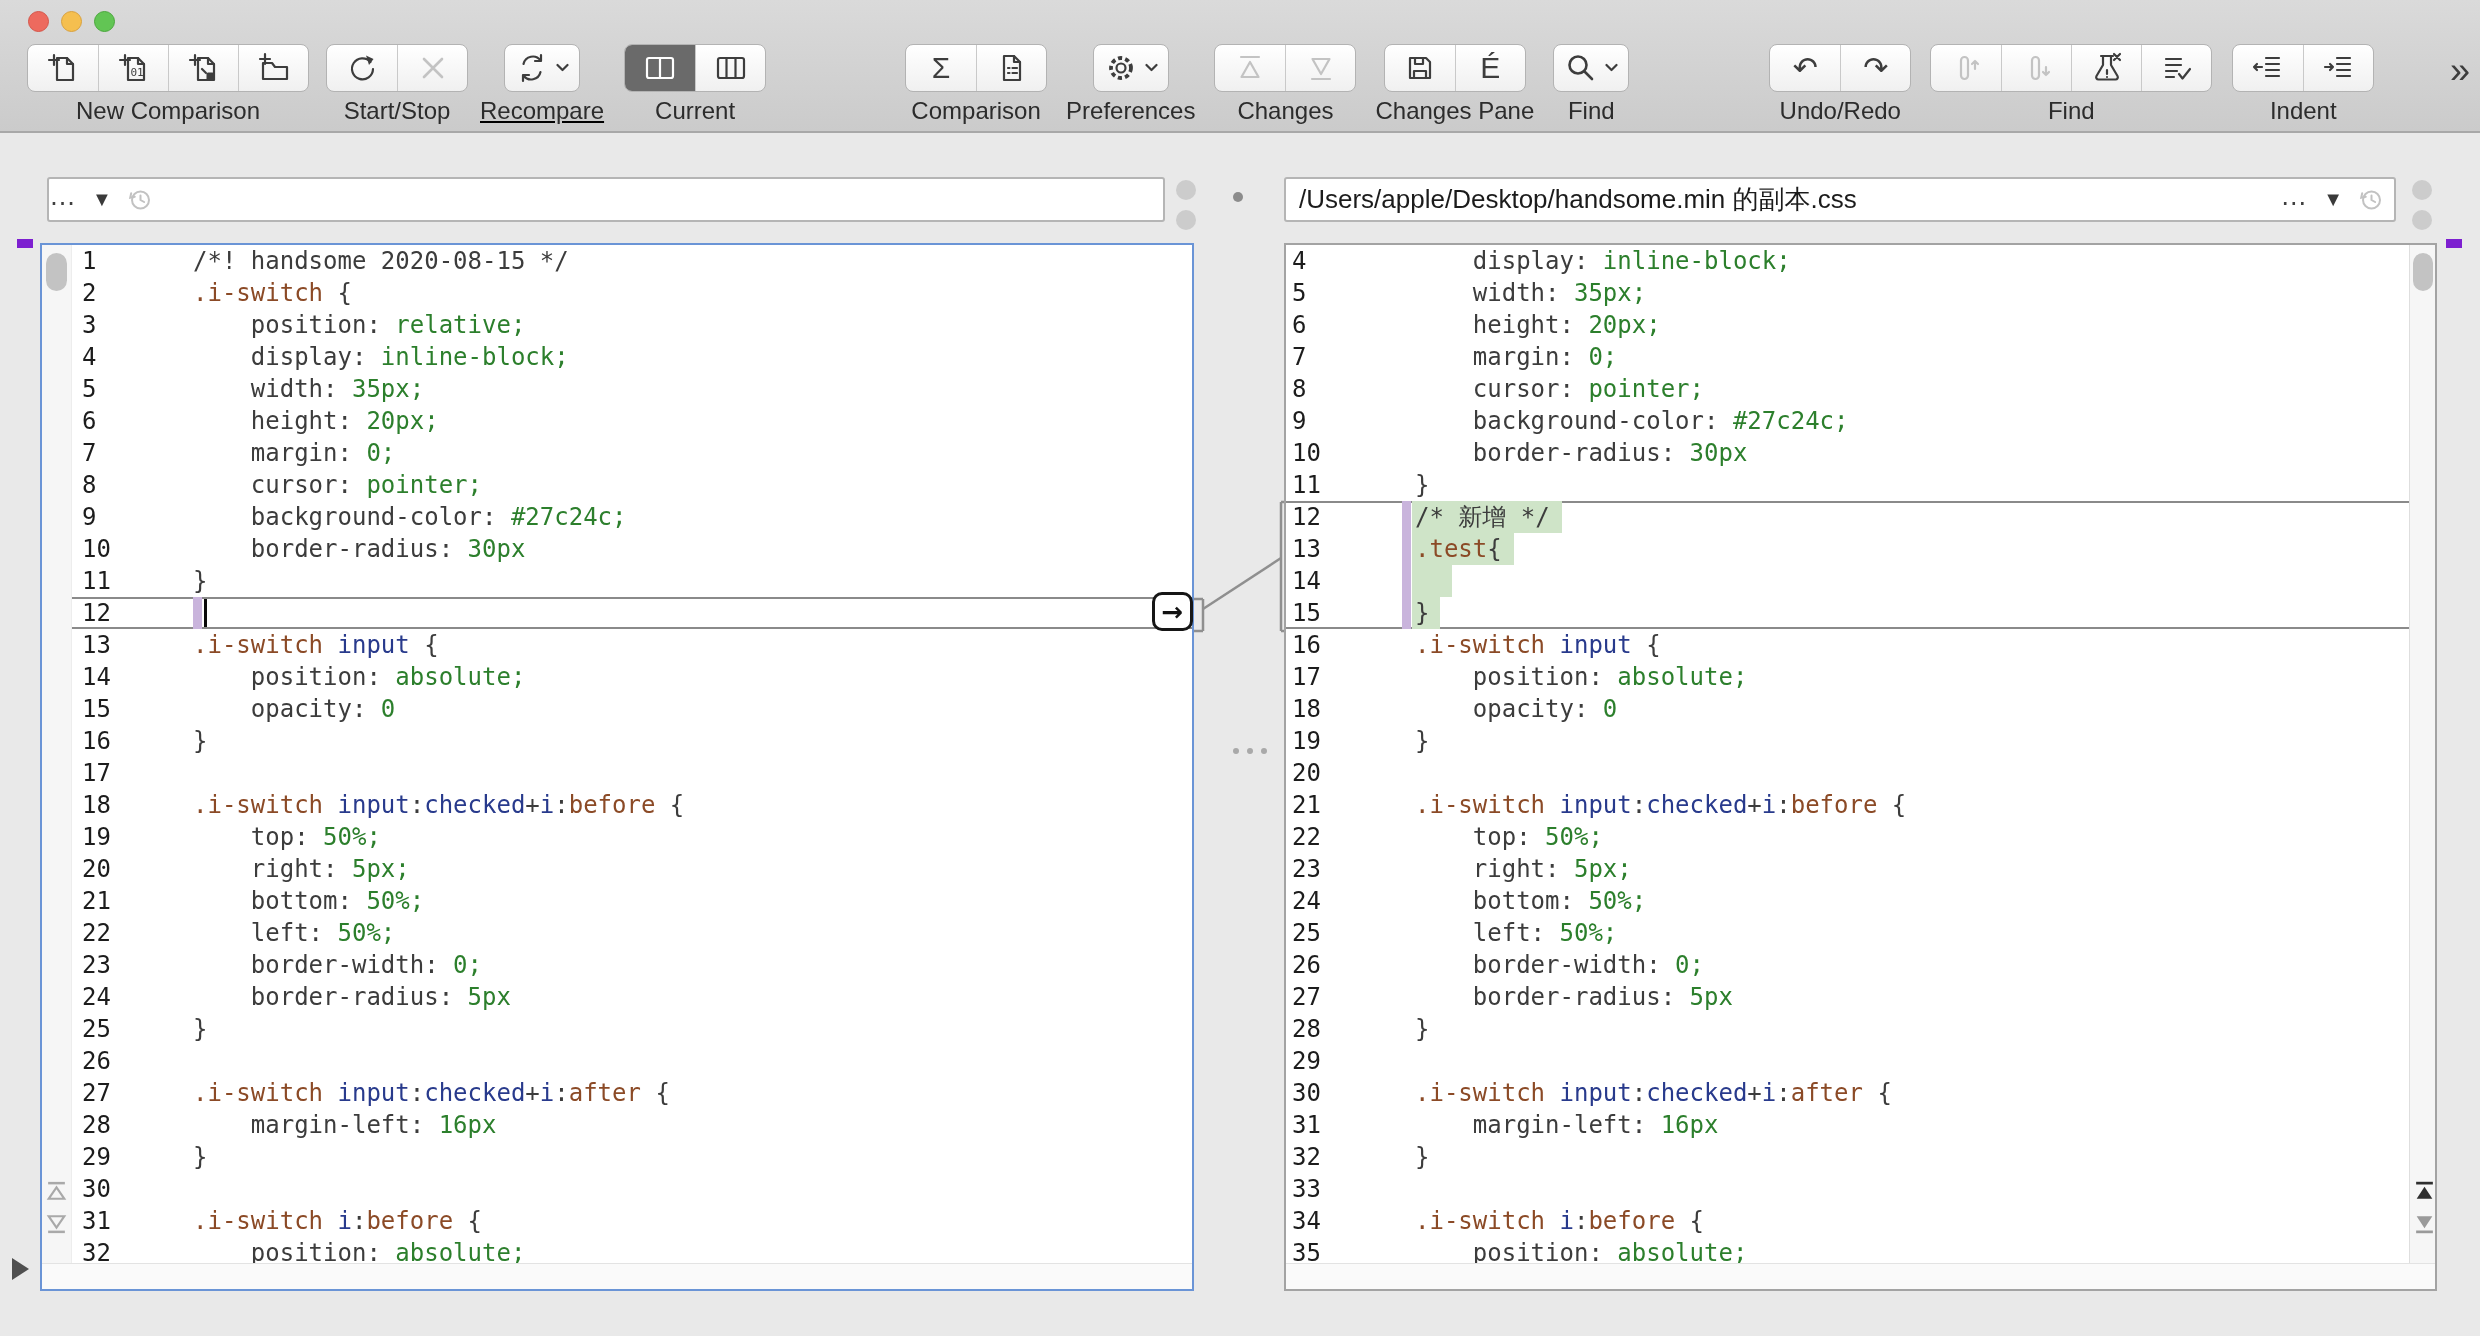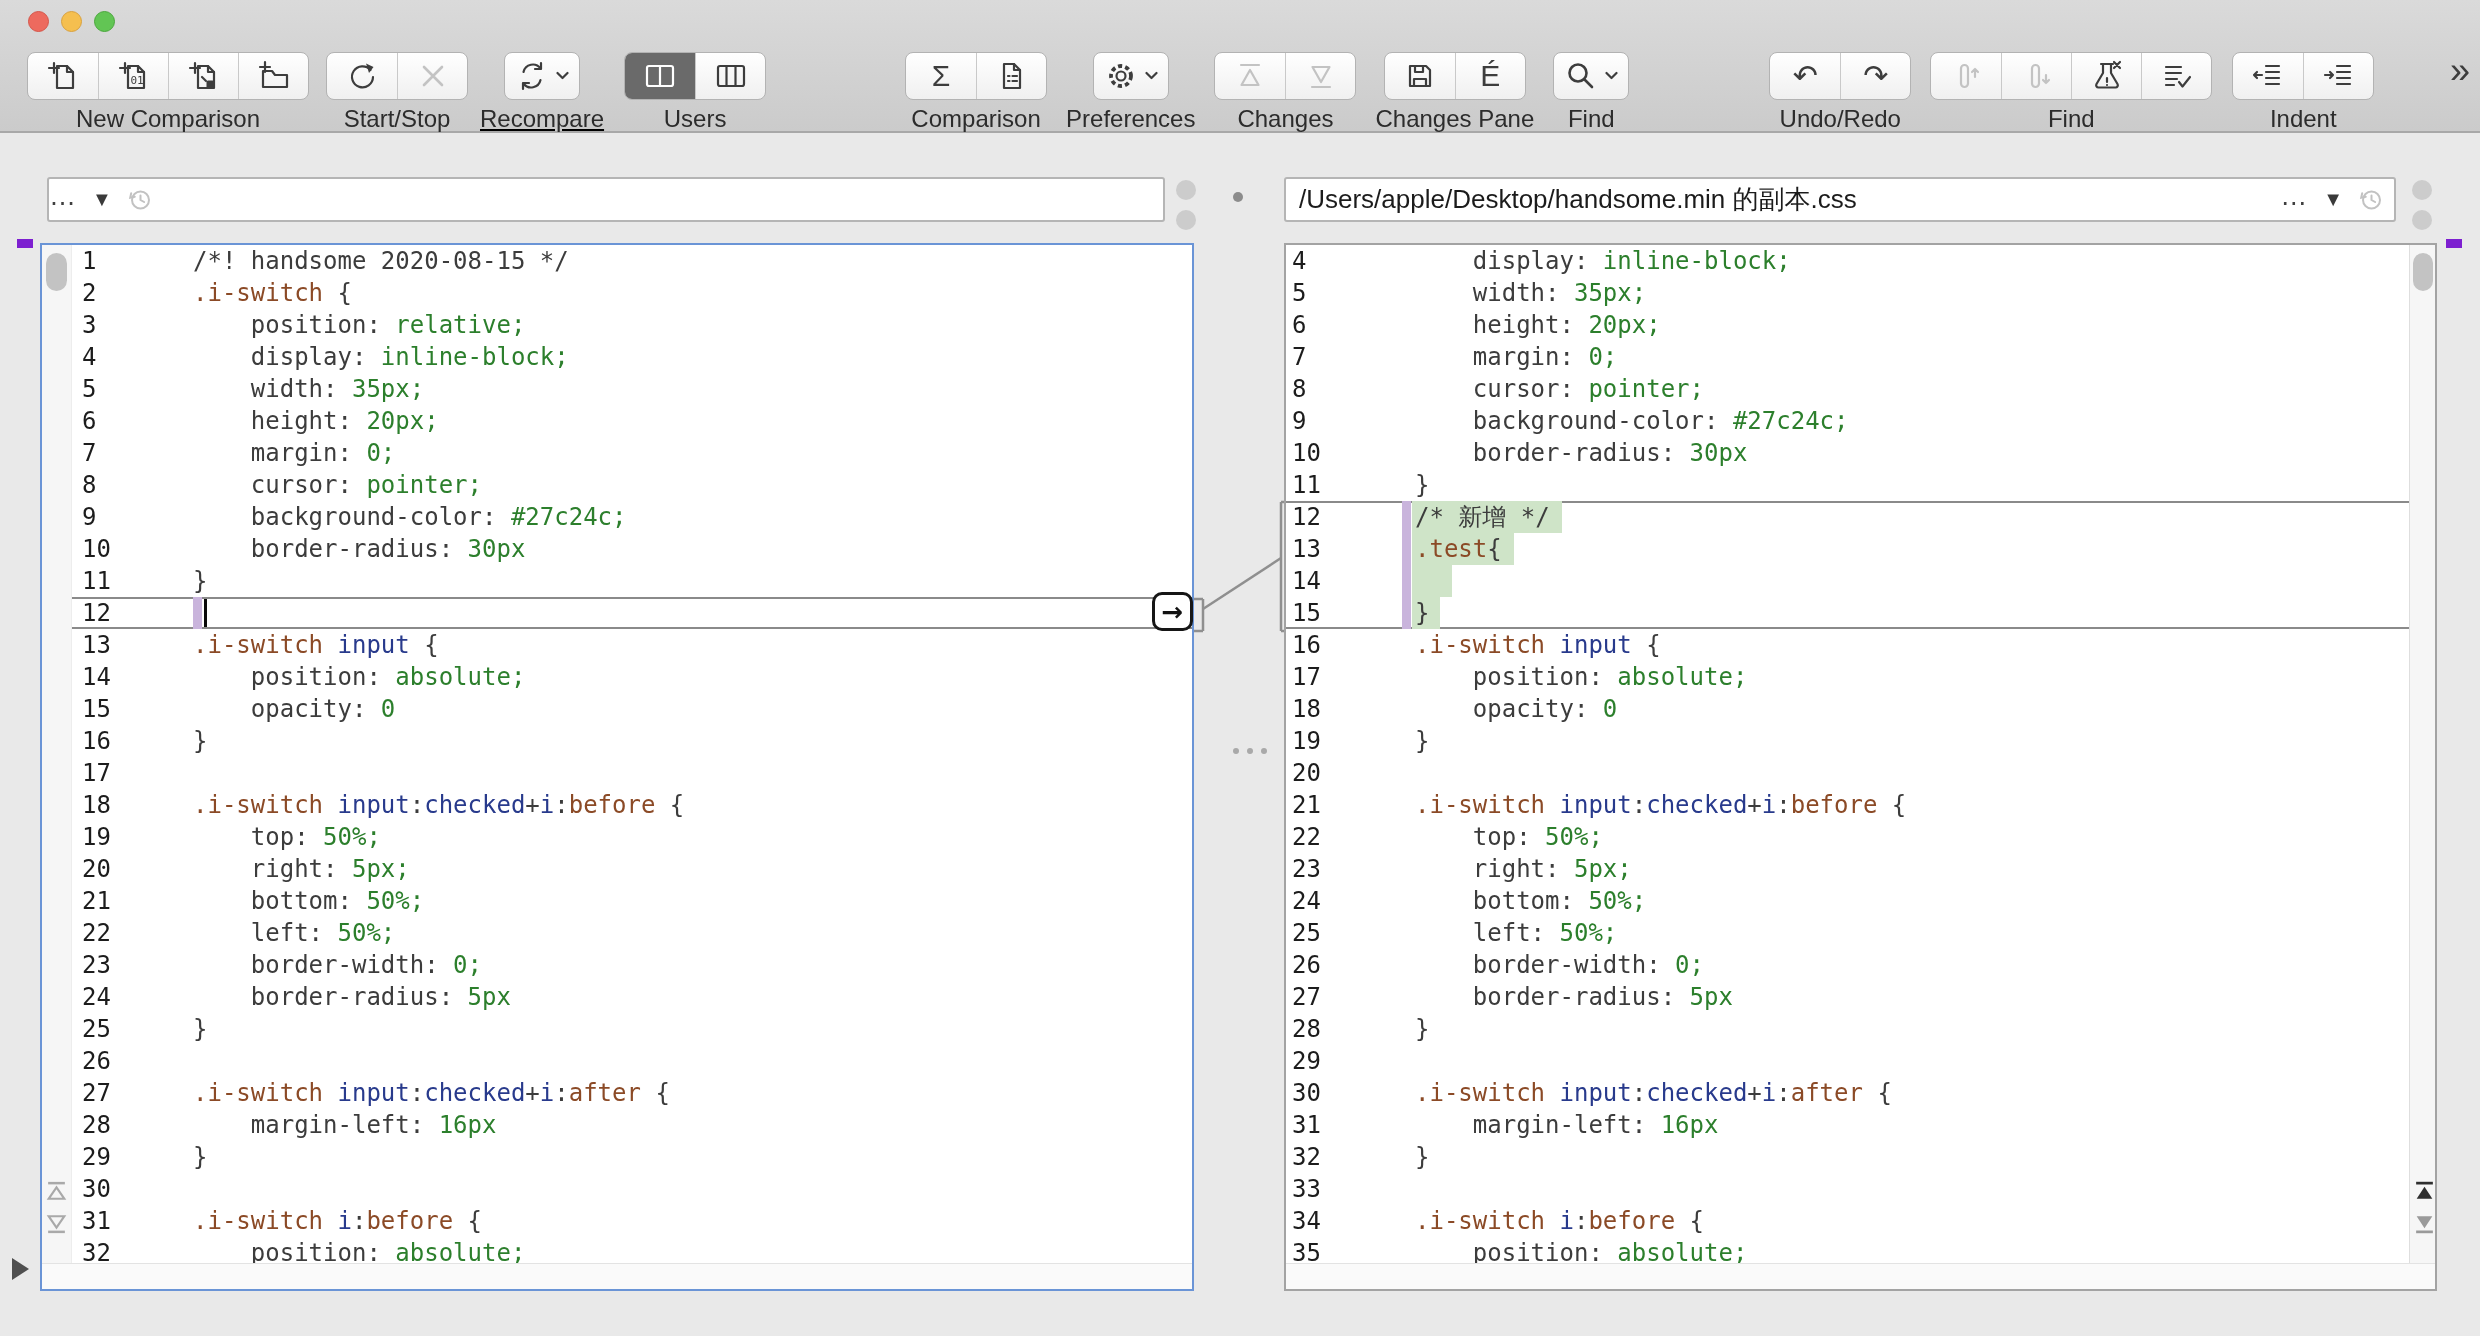--- a/index.html
+++ b/index.html
@@ -13,21 +13,21 @@
 
   
   #chrome{position:absolute;top:0;left:0;right:0;height:133px;
     background:linear-gradient(#dadada,#cbcbcb);border-bottom:2px solid #a8a8a8}
   .tl{position:absolute;top:11px;width:21px;height:21px;border-radius:50%;display:block}
   #tl-close{left:28px;background:#ed6a5e;border:1px solid #d55549}
   #tl-min{left:61px;background:#f5bf4f;border:1px solid #d9a13d}
   #tl-zoom{left:94px;background:#62c554;border:1px solid #4aa73c}
   #title{position:absolute;top:8px;left:0;right:0;text-align:center;font-size:27px;color:#373737}
   #toolbar{position:absolute;top:44px;left:0;right:40px;height:89px;display:flex;
-    align-items:flex-end;padding-left:27px}
+    align-items:flex-start;padding-left:27px}
   .tg{display:flex;flex-direction:column;align-items:center;flex:0 0 auto}
   .btns{height:48px;display:flex;background:linear-gradient(#ffffff,#f0f0f0);
     border:1.5px solid #b3b3b3;border-radius:8px;overflow:hidden}
   .tbtn{min-width:70px;padding:0 10px;display:flex;align-items:center;justify-content:center;
     gap:7px;border-left:1px solid #c9c9c9;color:#3d3d3d;cursor:default;background:transparent}
   .tbtn:first-child{border-left:none}
   .tbtn.sel{background:#6a6a6a;color:#fff}
   .tbtn.dis{color:#c3c3c3}
   .ticon{font-size:30px;line-height:1}
   .tg .lbl{margin-top:5px;font-size:24px;color:#2c2c2c;white-space:nowrap}
@@ -218,21 +218,21 @@
               <span style="display: flex;">
                 <svg width="34" height="34" viewBox="0 0 34 34">
                   <g stroke="currentColor" fill="none" stroke-width="2.2" stroke-linecap="round" stroke-linejoin="round">
                     <rect x="4" y="7" width="26" height="20" rx="2"></rect>
                     <path d="M12.5 7v20M21.5 7v20"></path>
                   </g>
                 </svg>
               </span>
             </div>
           </div>
-          <div class="lbl">Users</div>
+          <div class="lbl">Current</div>
         </div>
         <div class="tg" style="margin-left: 139px;">
           <div class="btns">
             <div class="tbtn">
               <span class="ticon" style="display: flex;">Σ</span>
             </div>
             <div class="tbtn">
               <span style="display: flex;">
                 <svg width="34" height="34" viewBox="0 0 34 34">
                   <g stroke="currentColor" fill="none" stroke-width="2.2" stroke-linecap="round" stroke-linejoin="round">

